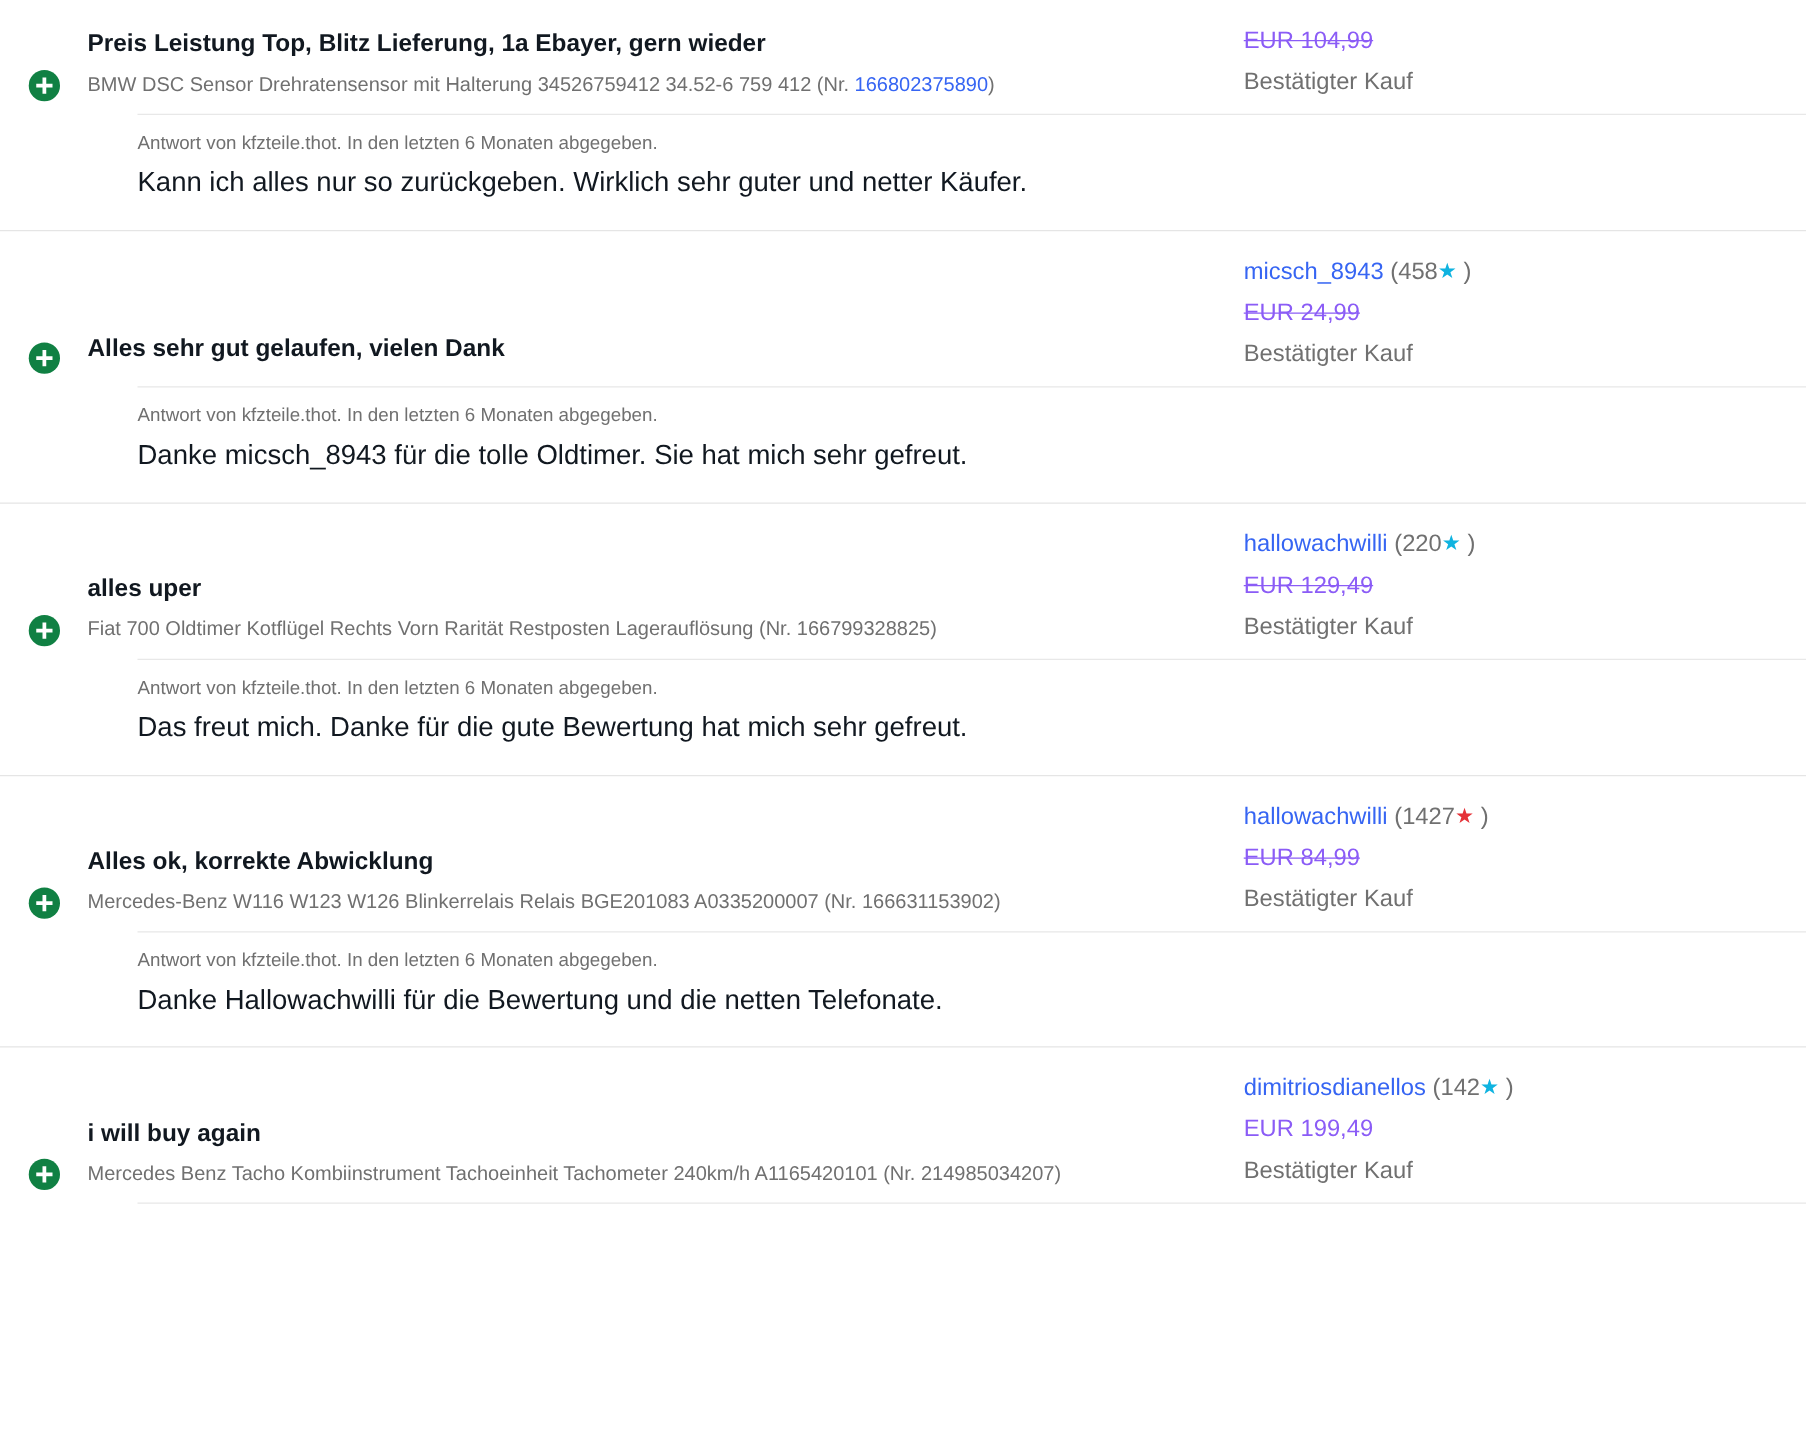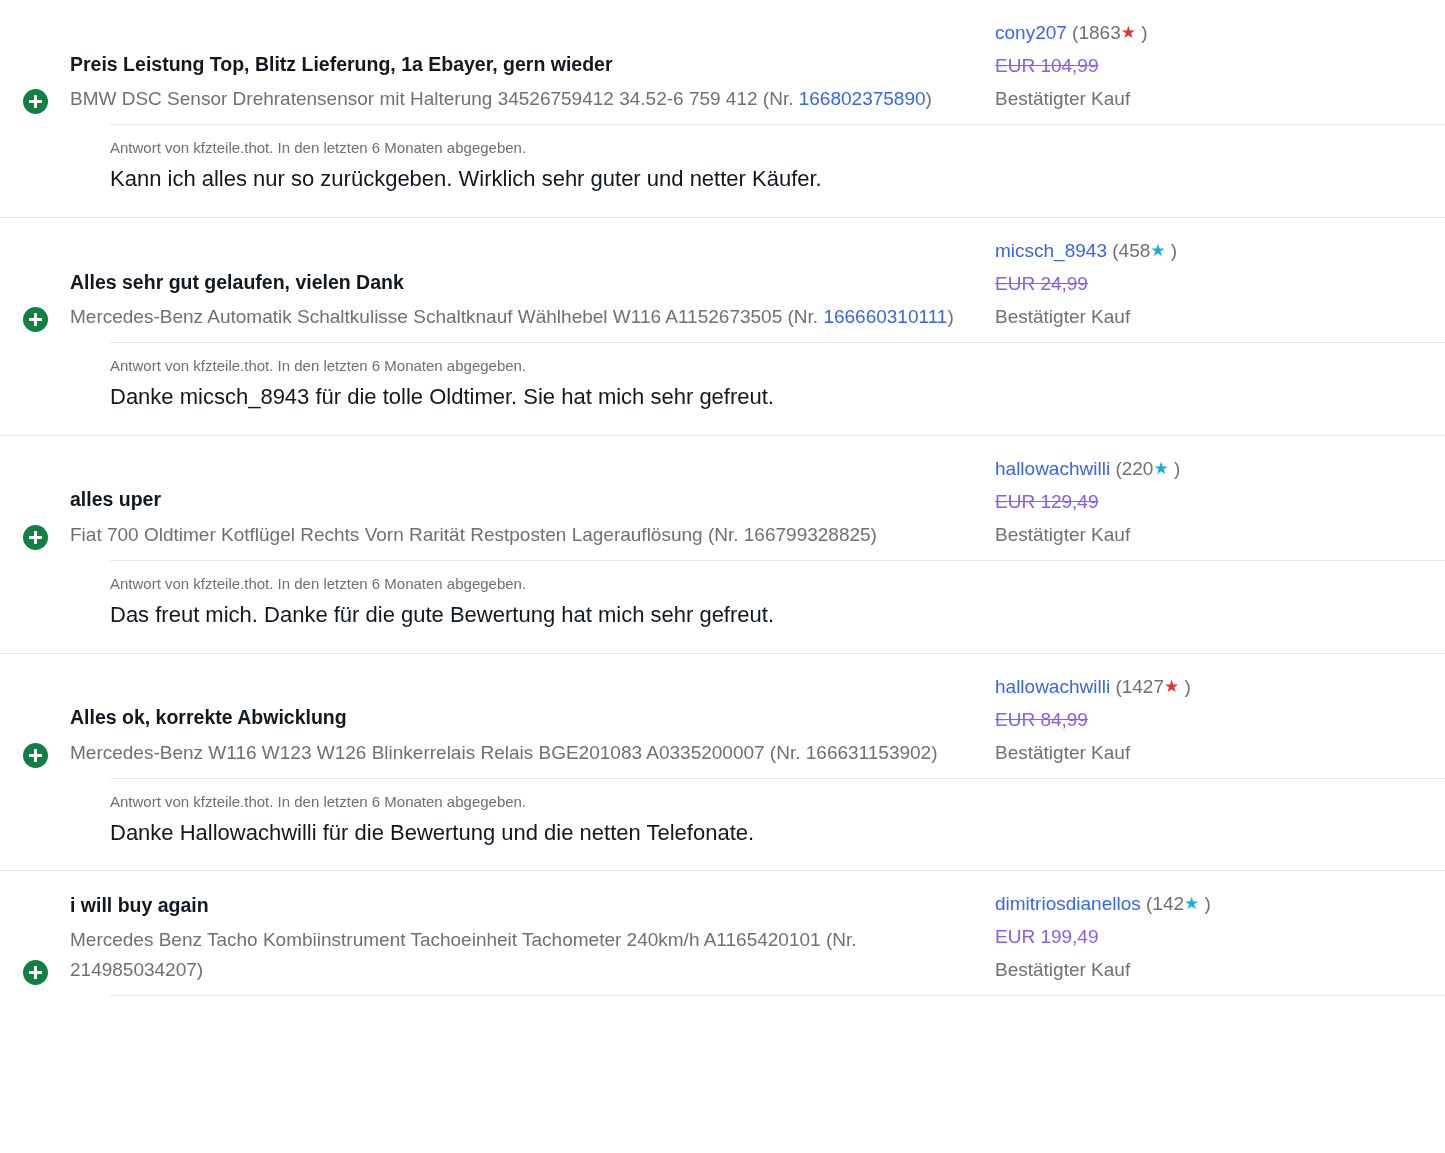--- a/index.html
+++ b/index.html
@@ -68,21 +68,21 @@
     max-width: 915px;
   }
   .fb-title {
     font-size: 19.5px;
     font-weight: bold;
     color: #111820;
     line-height: 1.3;
     margin-bottom: 7px;
   }
   .fb-item {
-    font-size: 19px;
+    font-size: 16px;
     color: #707070;
     line-height: 1.58;
   }
   .fb-item a,
   .item-number-link {
     color: #3665f3;
     text-decoration: none;
   }
   .meta-col {
     width: 450px;
@@ -148,38 +148,36 @@
     <div class="feedback-entry">
       <div class="entry-main">
         <div class="icon-col">
           <span class="plus-icon"></span>
         </div>
         <div class="text-col">
           <div class="fb-title">Preis Leistung Top, Blitz Lieferung, 1a Ebayer, gern wieder</div>
           <div class="fb-item"><span>BMW DSC Sensor Drehratensensor mit Halterung 34526759412 34.52-6 759 412 (Nr. </span><a href="#" class="item-number-link">166802375890</a><span>)</span></div>
         </div>
         <div class="meta-col">
-          <div class="buyer-line"><a class="buyer-name" href="#">cony207</a><span> (</span><span class="score">1863</span><span class="star red">★</span><span> )</span></div>
           <div class="price struck">EUR 104,99</div>
           <div class="purchase">Bestätigter Kauf</div>
         </div>
       </div>
       <div class="reply-block">
         <div class="reply-meta">Antwort von kfzteile.thot. In den letzten 6 Monaten abgegeben.</div>
         <div class="reply-text">Kann ich alles nur so zurückgeben. Wirklich sehr guter und netter Käufer.</div>
       </div>
     </div>
     <div class="feedback-entry">
       <div class="entry-main">
         <div class="icon-col">
           <span class="plus-icon"></span>
         </div>
         <div class="text-col">
           <div class="fb-title">Alles sehr gut gelaufen, vielen Dank</div>
-          <div class="fb-item"><span>Mercedes-Benz Automatik Schaltkulisse Schaltknauf Wählhebel W116 A1152673505 (Nr. </span><a href="#" class="item-number-link">166660310111</a><span>)</span></div>
         </div>
         <div class="meta-col">
           <div class="buyer-line"><a class="buyer-name" href="#">micsch_8943</a><span> (</span><span class="score">458</span><span class="star blue">★</span><span> )</span></div>
           <div class="price struck">EUR 24,99</div>
           <div class="purchase">Bestätigter Kauf</div>
         </div>
       </div>
       <div class="reply-block">
         <div class="reply-meta">Antwort von kfzteile.thot. In den letzten 6 Monaten abgegeben.</div>
         <div class="reply-text">Danke micsch_8943 für die tolle Oldtimer. Sie hat mich sehr gefreut.</div>

